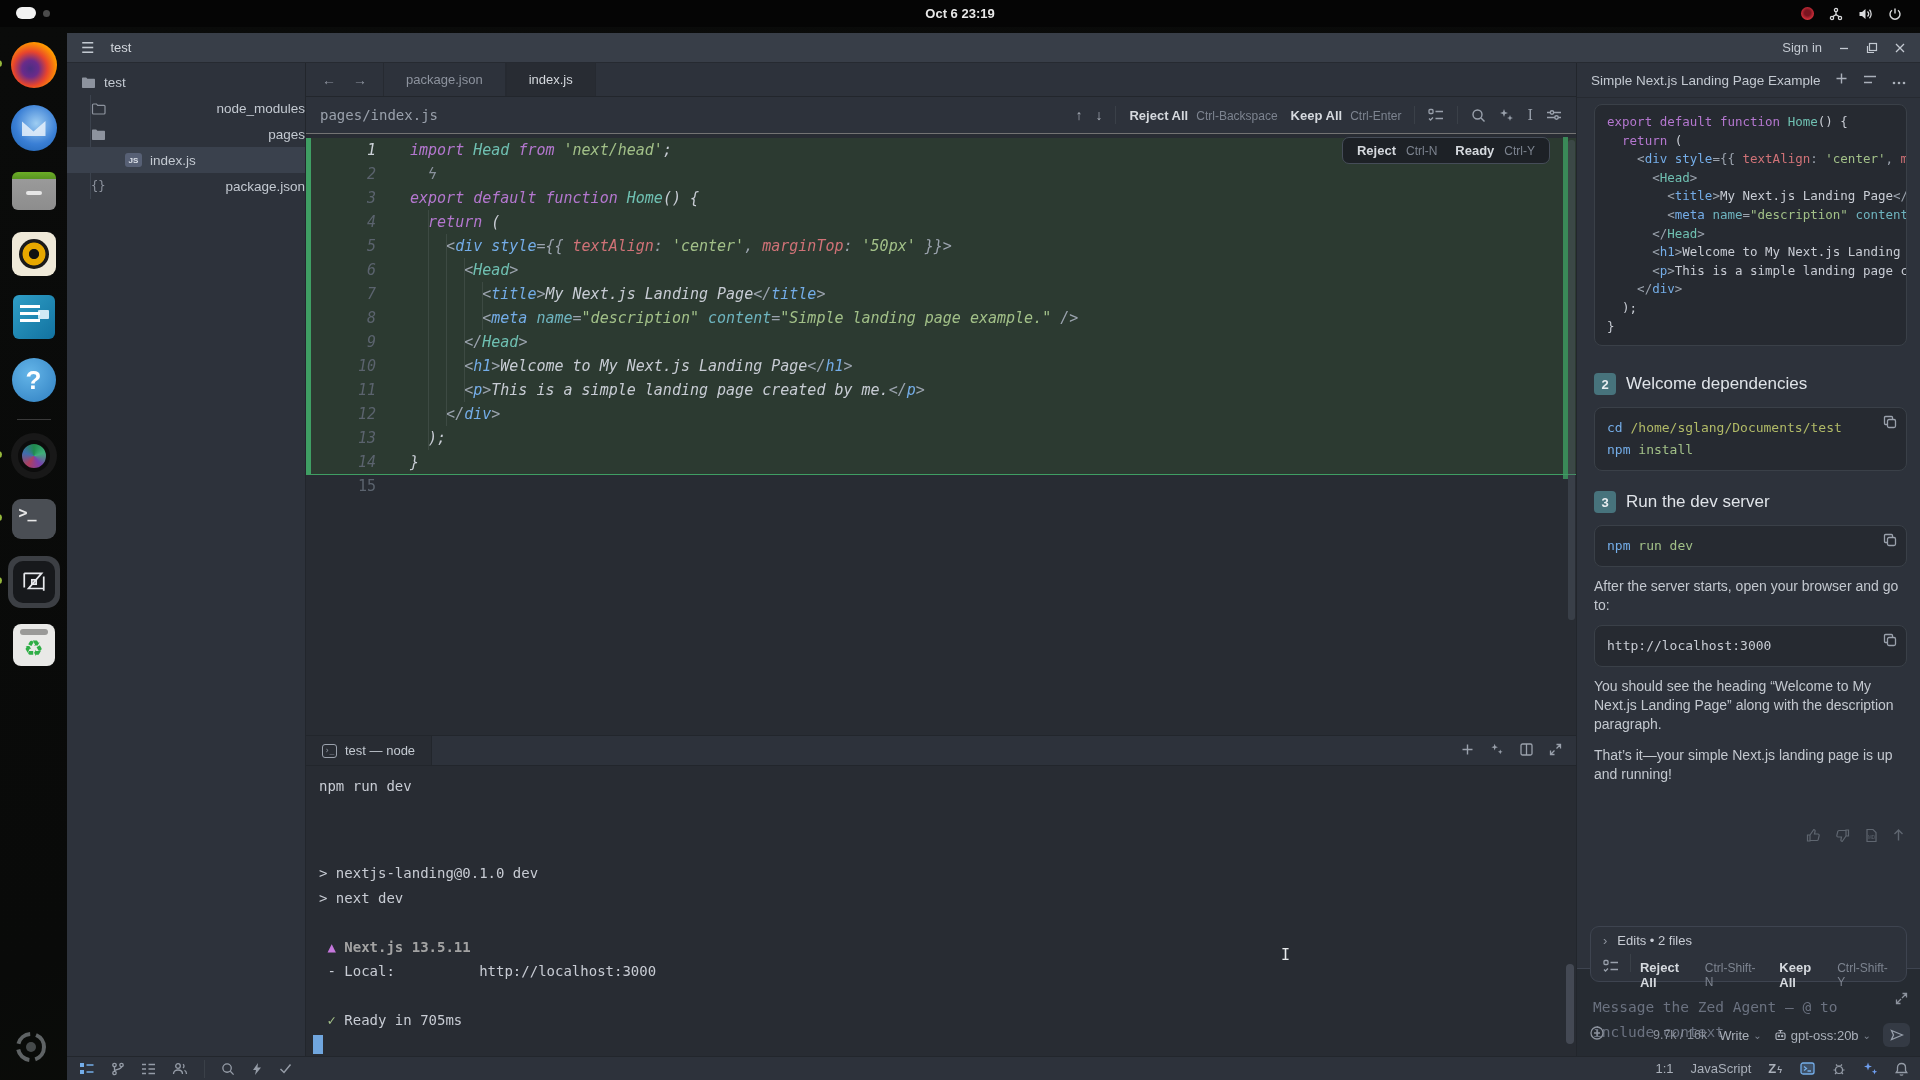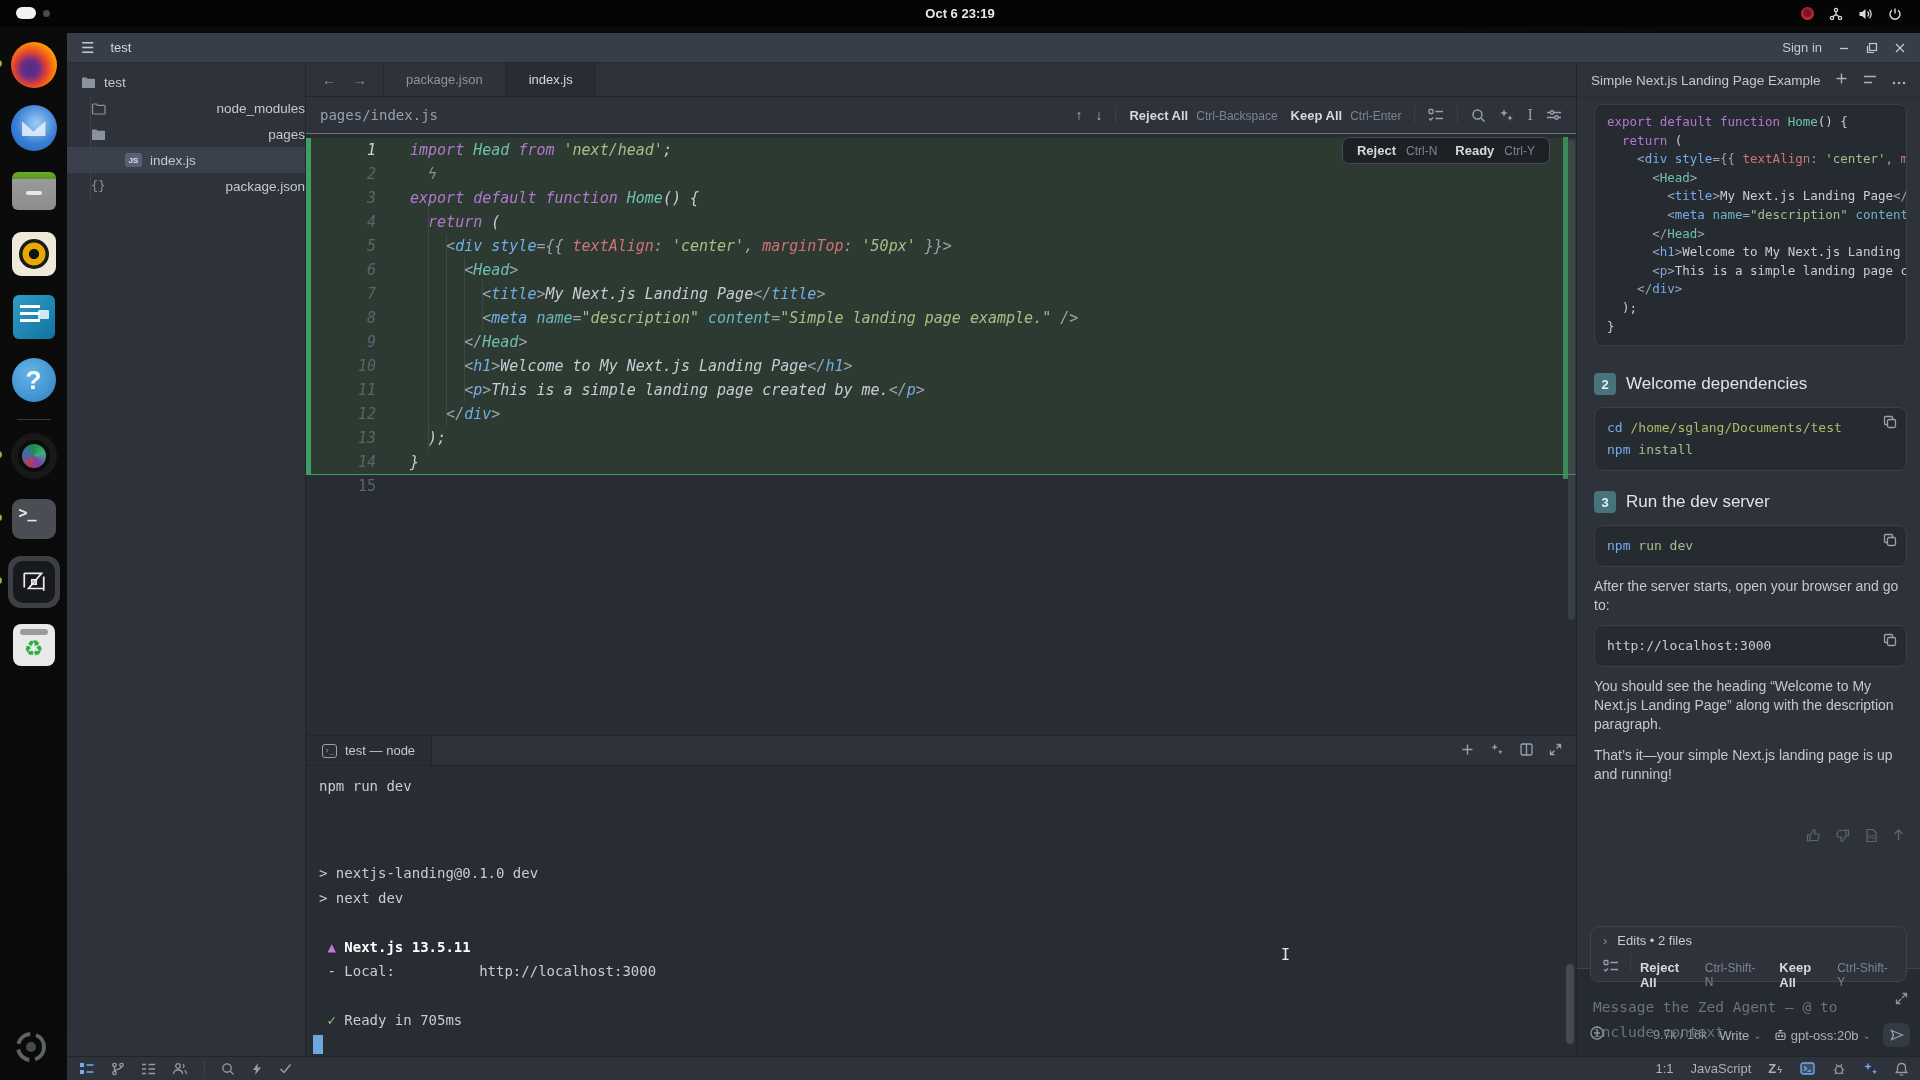--- a/index.html
+++ b/index.html
@@ -93,21 +93,21 @@
   .guide { position:absolute; width:1px; background:#3d4a43; z-index:2; }
   .popup { position:absolute; top:3px; right:26px; background:#1d2126; border:1px solid #454c58; border-radius:7px; padding:5px 14px; display:flex; align-items:baseline; gap:10px; z-index:5; font-family:"Liberation Sans",sans-serif; }
   .popup .pl { color:#d5d9de; font-size:13px; font-weight:bold; }
   .popup .pk { color:#7d8490; font-size:12px; margin-right:8px; }
   .ed-scroll-marker { position:absolute; right:8px; top:3px; width:5px; height:342px; background:rgba(63,158,99,.8); z-index:4; }
   .ed-scroll-thumb { position:absolute; right:1px; top:6px; width:7px; height:480px; background:rgba(90,99,112,.35); border-radius:3px; }
 
   
   .c-kw{color:#b477cf} .c-ent{color:#6fc0b2} .c-str{color:#a2c088} .c-tag{color:#74ade8}
   .c-attr{color:#d07277} .c-prop{color:#6eb4bf} .c-txt{color:#c8ccd4} .c-pun{color:#9ba3ae}
-  .c-ghost{color:#8a919c} .c-path{color:#b1ba67} .c-mag{color:#c678dd} .c-hl{color:#ffffff; font-weight:bold}
+  .c-ghost{color:#8a919c} .c-path{color:#b1ba67} .c-mag{color:#c678dd} .c-hl{color:#a3a3a3; font-weight:bold}
 
   
   .term { height:321px; flex:0 0 auto; display:flex; flex-direction:column; border-top:1px solid #22262c; background:#282c33; position:relative; }
   .term-tabbar { height:30px; background:#2d323b; border-bottom:1px solid #22262c; display:flex; align-items:stretch; flex:0 0 auto; }
   .term-tab { display:flex; align-items:center; gap:8px; padding:0 16px; background:#282c33; color:#c3c9d1; font-size:13px; border-right:1px solid #22262c; }
   .term-tab-ic { width:15px; height:14px; border:1.4px solid #9aa1ac; border-radius:3px; color:#9aa1ac; font-size:8px; font-family:"DejaVu Sans Mono",monospace; display:flex; align-items:center; justify-content:center; }
   .term-icons { margin-left:auto; display:flex; align-items:center; gap:16px; padding-right:14px; color:#9aa1ac; }
   .term-body { position:relative; flex:1 1 auto; font-family:"DejaVu Sans Mono",monospace; font-size:14px; color:#c8ccd4; }
   .term-cmd { position:absolute; left:13px; top:8px; }
   .term-out { position:absolute; left:13px; top:95px; }

